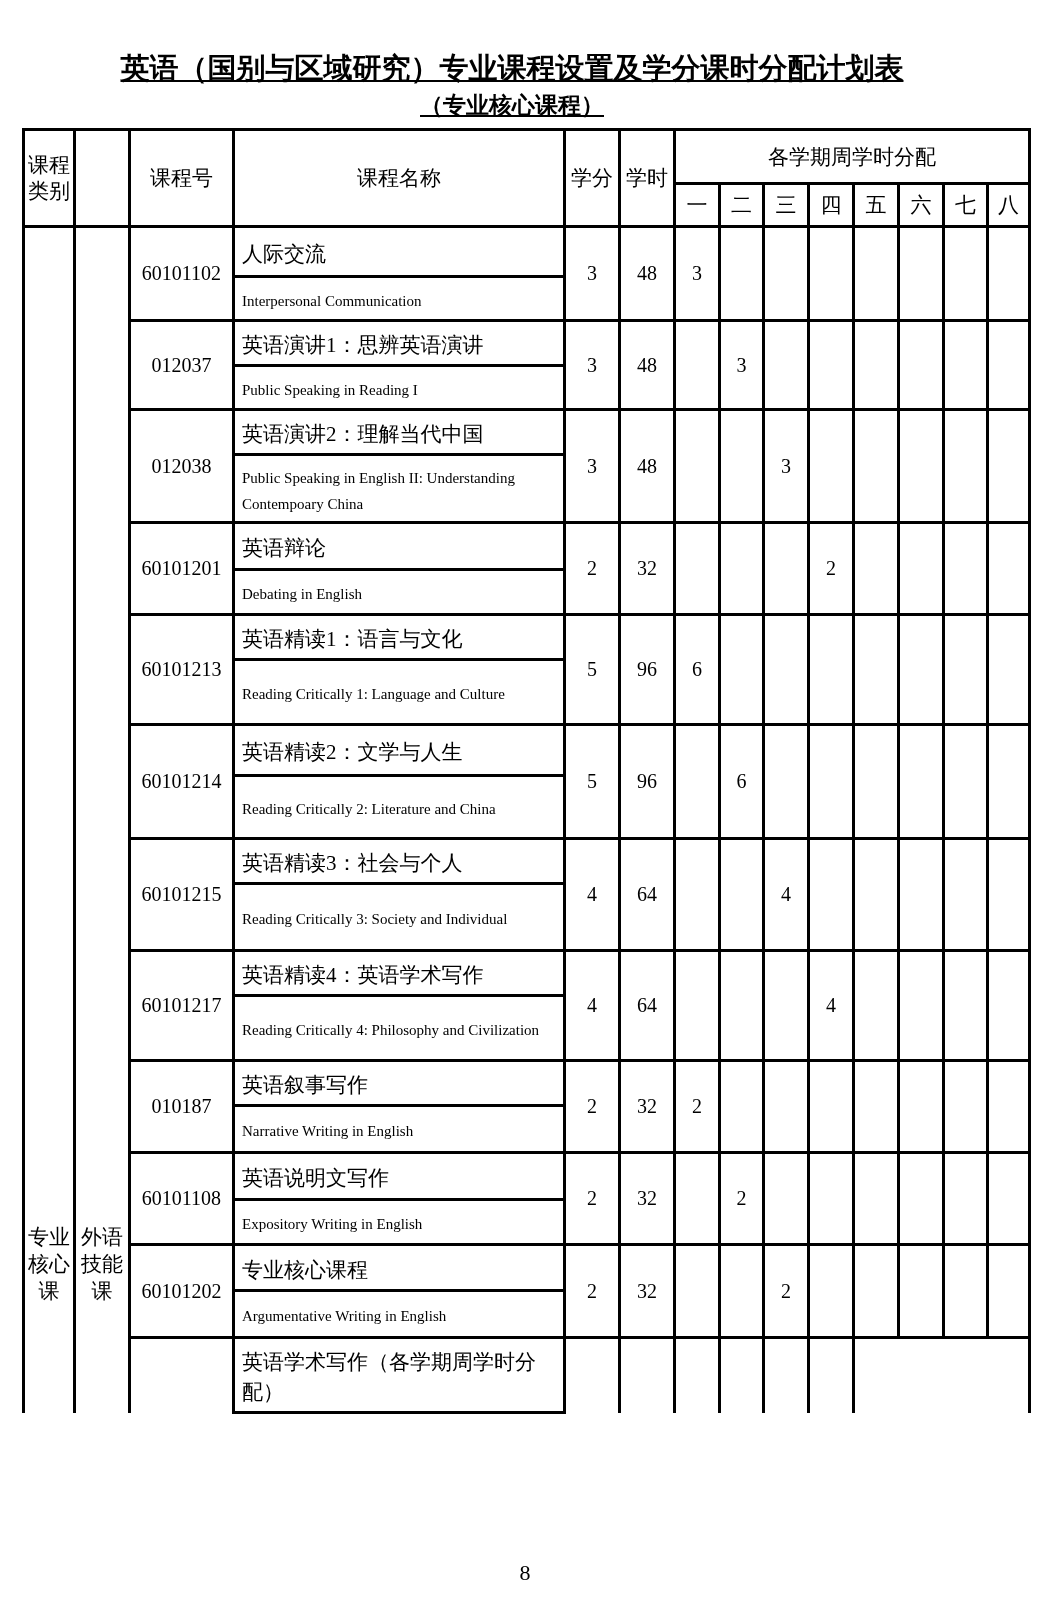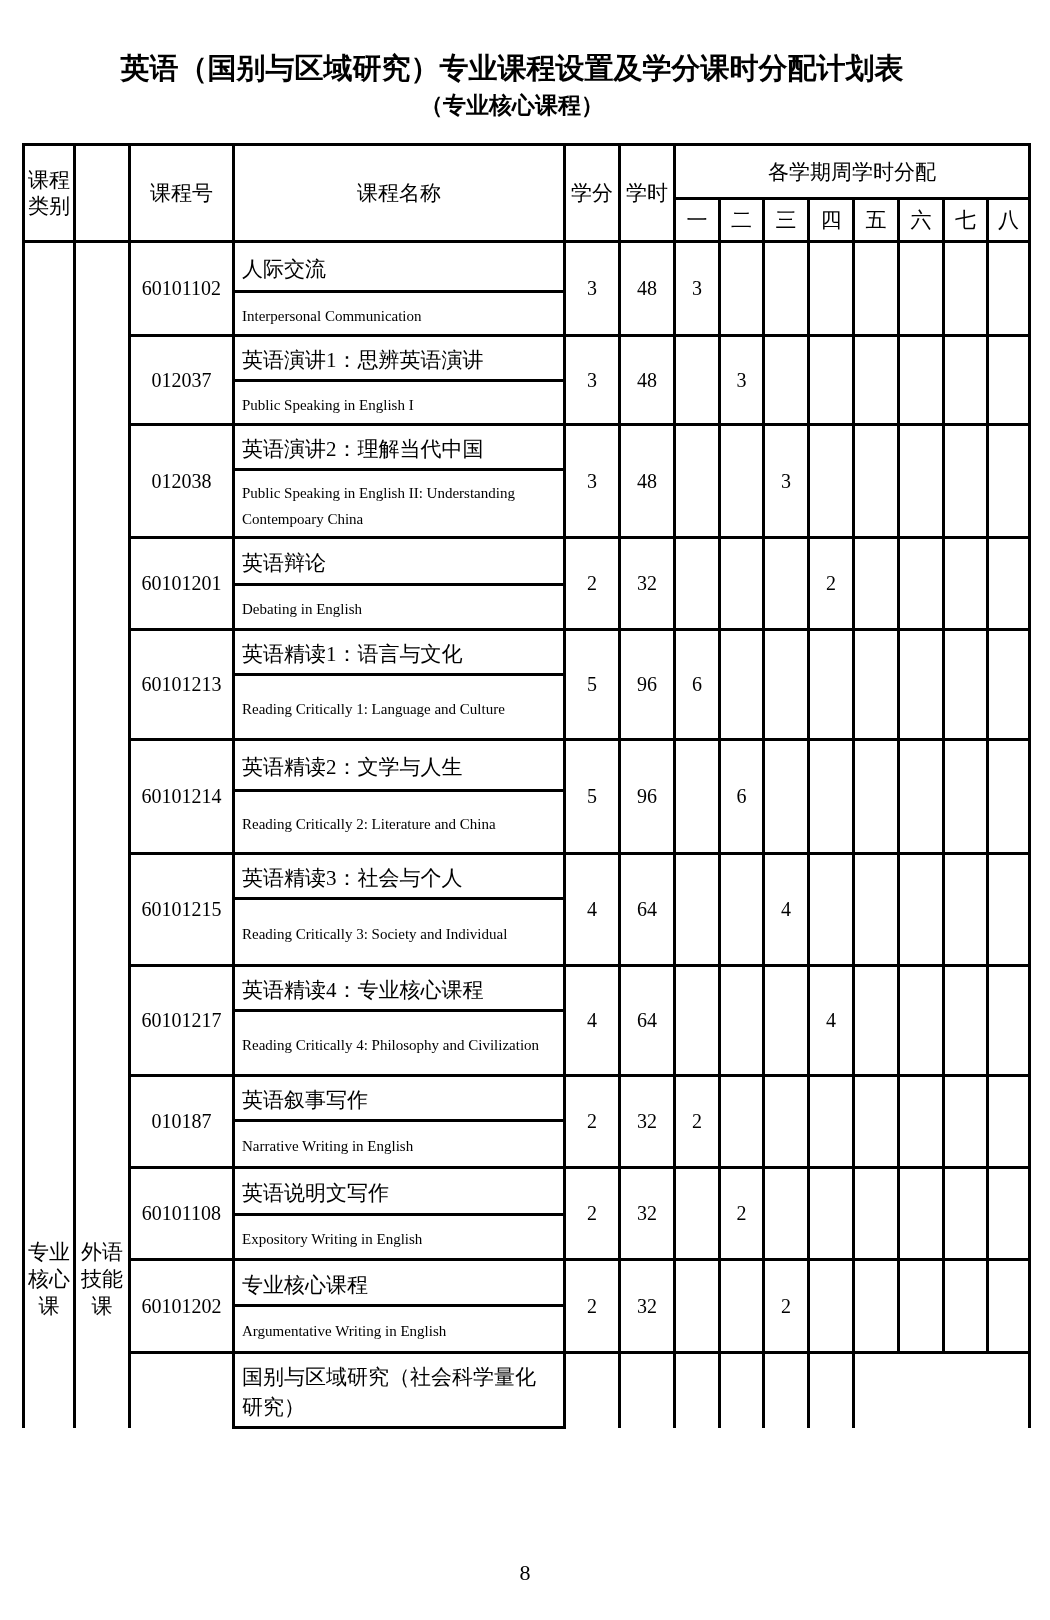--- a/index.html
+++ b/index.html
@@ -11,26 +11,27 @@
     margin: 0 auto;
     font-family: "Liberation Serif", "DejaVu Serif", serif;
     color: #000;
     overflow: hidden;
   }
   .doc-title {
     position: absolute; top: 48px; left: 0; width: 1024px;
     text-align: center;
     font-family: "DejaVu Sans", "Liberation Sans", sans-serif;
     font-weight: 700;
+    text-decoration: underline;
   }
   .doc-title .t1 { font-size: 29px; line-height: 40px; letter-spacing: 0px; }
   .doc-title .t2 { font-size: 23px; line-height: 34px; }
 
   table.course-table {
-    position: absolute; left: 22px; top: 143px;
+    position: absolute; left: 22px; top: 128px;
     width: 1006px;
     border-collapse: collapse;
     table-layout: fixed;
   }
   td, th {
     border: 3px solid #000;
     padding: 0;
     vertical-align: middle;
     text-align: center;
     font-weight: normal;
@@ -148,21 +149,21 @@
         <td class="num" rowspan="2"></td>
         <td class="num" rowspan="2">3</td>
         <td class="num" rowspan="2"></td>
         <td class="num" rowspan="2"></td>
         <td class="num" rowspan="2"></td>
         <td class="num" rowspan="2"></td>
         <td class="num" rowspan="2"></td>
         <td class="num" rowspan="2"></td>
       </tr>
       <tr style="height:44px">
-        <td class="name en">Public Speaking in English I</td>
+        <td class="name en">Public Speaking in Reading I</td>
       </tr>
 
       <tr style="height:45px">
         <td class="code" rowspan="2">012038</td>
         <td class="name zh">英语演讲2：理解当代中国</td>
         <td class="num" rowspan="2">3</td>
         <td class="num" rowspan="2">48</td>
         <td class="num" rowspan="2"></td>
         <td class="num" rowspan="2"></td>
         <td class="num" rowspan="2">3</td>
@@ -243,21 +244,21 @@
         <td class="num" rowspan="2"></td>
         <td class="num" rowspan="2"></td>
         <td class="num" rowspan="2"></td>
       </tr>
       <tr style="height:67px">
         <td class="name en">Reading Critically 3: Society and Individual</td>
       </tr>
 
       <tr style="height:45px">
         <td class="code" rowspan="2">60101217</td>
-        <td class="name zh">英语精读4：专业核心课程</td>
+        <td class="name zh">英语精读4：英语学术写作</td>
         <td class="num" rowspan="2">4</td>
         <td class="num" rowspan="2">64</td>
         <td class="num" rowspan="2"></td>
         <td class="num" rowspan="2"></td>
         <td class="num" rowspan="2"></td>
         <td class="num" rowspan="2">4</td>
         <td class="num" rowspan="2"></td>
         <td class="num" rowspan="2"></td>
         <td class="num" rowspan="2"></td>
         <td class="num" rowspan="2"></td>
@@ -315,21 +316,21 @@
         <td class="num" rowspan="2"></td>
         <td class="num" rowspan="2"></td>
         <td class="num" rowspan="2"></td>
       </tr>
       <tr style="height:47px">
         <td class="name en">Argumentative Writing in English</td>
       </tr>
 
       <tr style="height:70px">
         <td class="code no-bottom"></td>
-        <td class="name zh">国别与区域研究（社会科学量化研究）</td>
+        <td class="name zh">英语学术写作（各学期周学时分配）</td>
         <td class="num no-bottom"></td>
         <td class="num no-bottom"></td>
         <td class="num no-bottom"></td>
         <td class="num no-bottom"></td>
         <td class="num no-bottom"></td>
         <td class="num no-bottom"></td>
         <td class="num no-bottom" colspan="4"></td>
       </tr>
     </tbody>
   </table>

